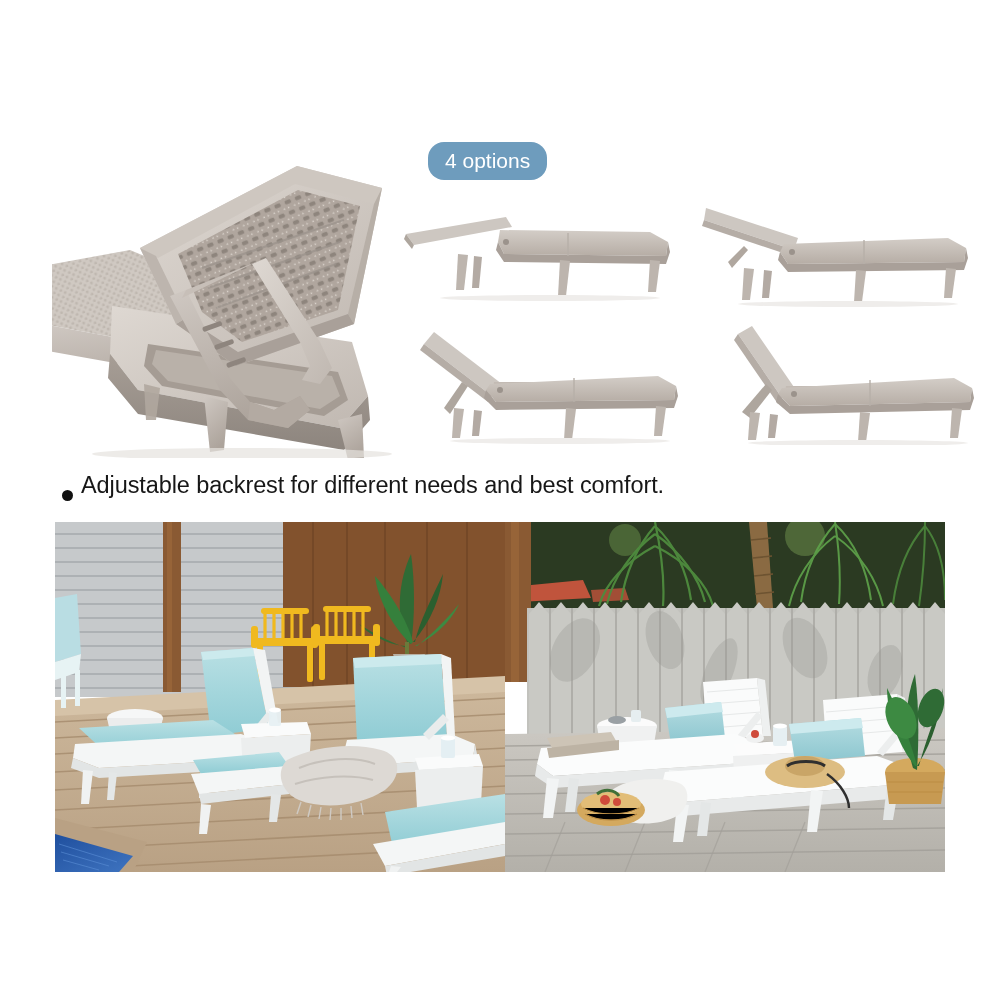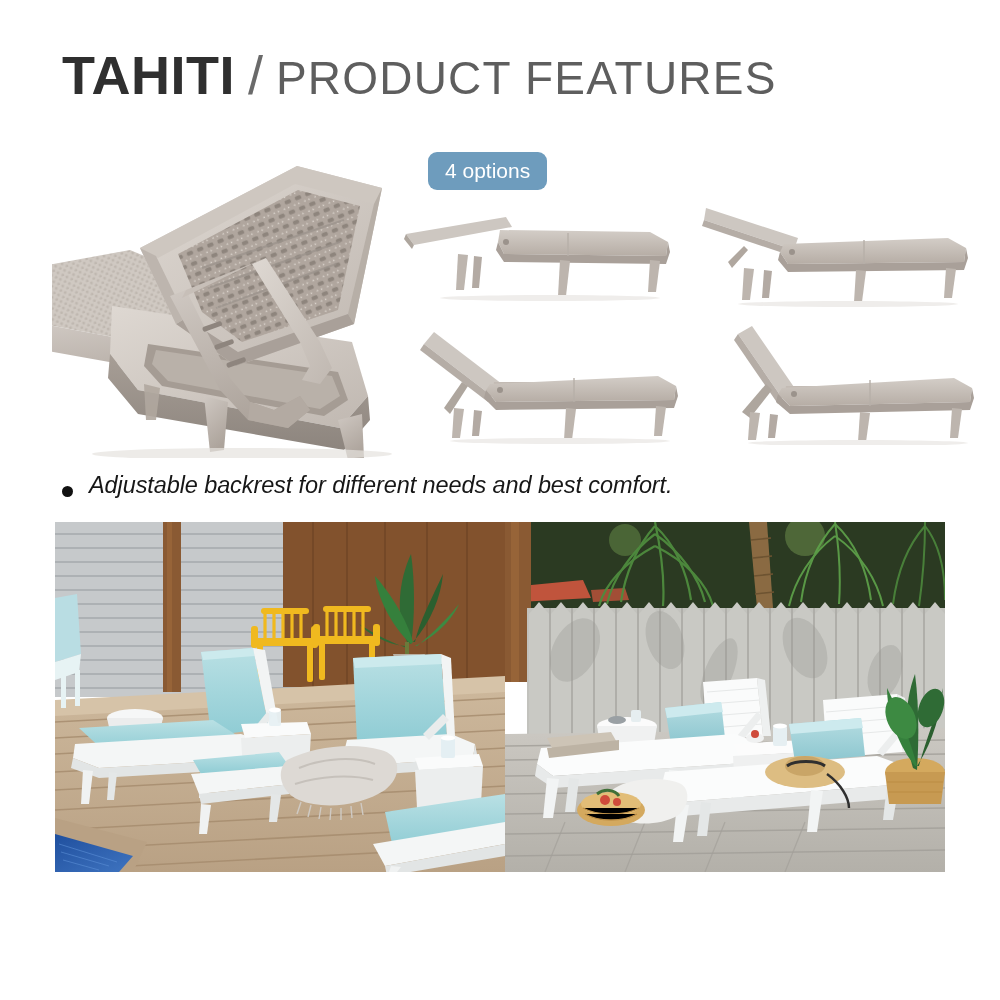--- a/index.html
+++ b/index.html
@@ -26,44 +26,44 @@
     font-size: 54px; font-weight: 300; color: #6a6a6a;
     margin: 0 13px 0 13px; line-height: 1;
   }
   .title-sub {
     font-size: 46px; font-weight: 300; color: #5e5e5e;
     letter-spacing: 1.2px; line-height: 1;
   }
 
   
   .badge {
-    position: absolute; left: 428px; top: 152px;
+    position: absolute; left: 428px; top: 142px;
     background: #6e9cbd; color: #ffffff;
     font-size: 21px; font-weight: 400;
     padding: 8px 17px 9px 17px;
-    border-radius: 9px;
+    border-radius: 16px;
     line-height: 1;
   }
 
   
   .hero { position: absolute; left: 52px; top: 128px; width: 380px; height: 330px; }
   .hero svg { display: block; width: 100%; height: 100%; }
 
   
   .options { position: absolute; left: 398px; top: 190px; width: 600px; height: 268px; }
   .opt { position: absolute; width: 290px; height: 125px; }
   .opt svg { display: block; width: 100%; height: 100%; }
   .opt-0 { left: 2px;   top: 0px; }
   .opt-1 { left: 300px; top: 0px; }
   .opt-2 { left: 12px;  top: 130px; }
   .opt-3 { left: 310px; top: 130px; }
 
   
   .bullet-row {
-    position: absolute; display: flex; align-items: center; gap: 16px; font-style: italic;
+    position: absolute; display: flex; align-items: flex-end; gap: 8px;
   }
   .bullet-dot {
     width: 11px; height: 11px; border-radius: 50%;
     background: #111; flex: 0 0 auto; margin-top: 11px;
   }
   .bullet-text {
     font-size: 23.5px; color: #171717; line-height: 1.32;
     font-family: "Liberation Sans", sans-serif;
     letter-spacing: -0.1px;
   }
@@ -79,25 +79,20 @@
   .photo { position: relative; height: 100%; overflow: hidden; }
   .photo-left  { width: 450px; }
   .photo-right { width: 440px; }
   .photo svg { display: block; width: 100%; height: 100%; }
 </style>
 </head>
 <body>
 
 <div class="page">
 
-  <div class="title-row">
-    <span class="title-brand">TAHITI</span>
-    <span class="title-slash">/</span>
-    <span class="title-sub">PRODUCT FEATURES</span>
-  </div>
 
   <div class="hero">
     <svg viewBox="0 0 380 330" xmlns="http://www.w3.org/2000/svg">
       <defs>
         <linearGradient id="tp" x1="0" y1="0" x2="0.4" y2="1">
           <stop offset="0" stop-color="#cfc8c2"></stop>
             <stop offset="1" stop-color="#ada49c"></stop>
         </linearGradient>
         <linearGradient id="tpLight" x1="0" y1="0" x2="1" y2="1">
           <stop offset="0" stop-color="#ded8d2"></stop>

